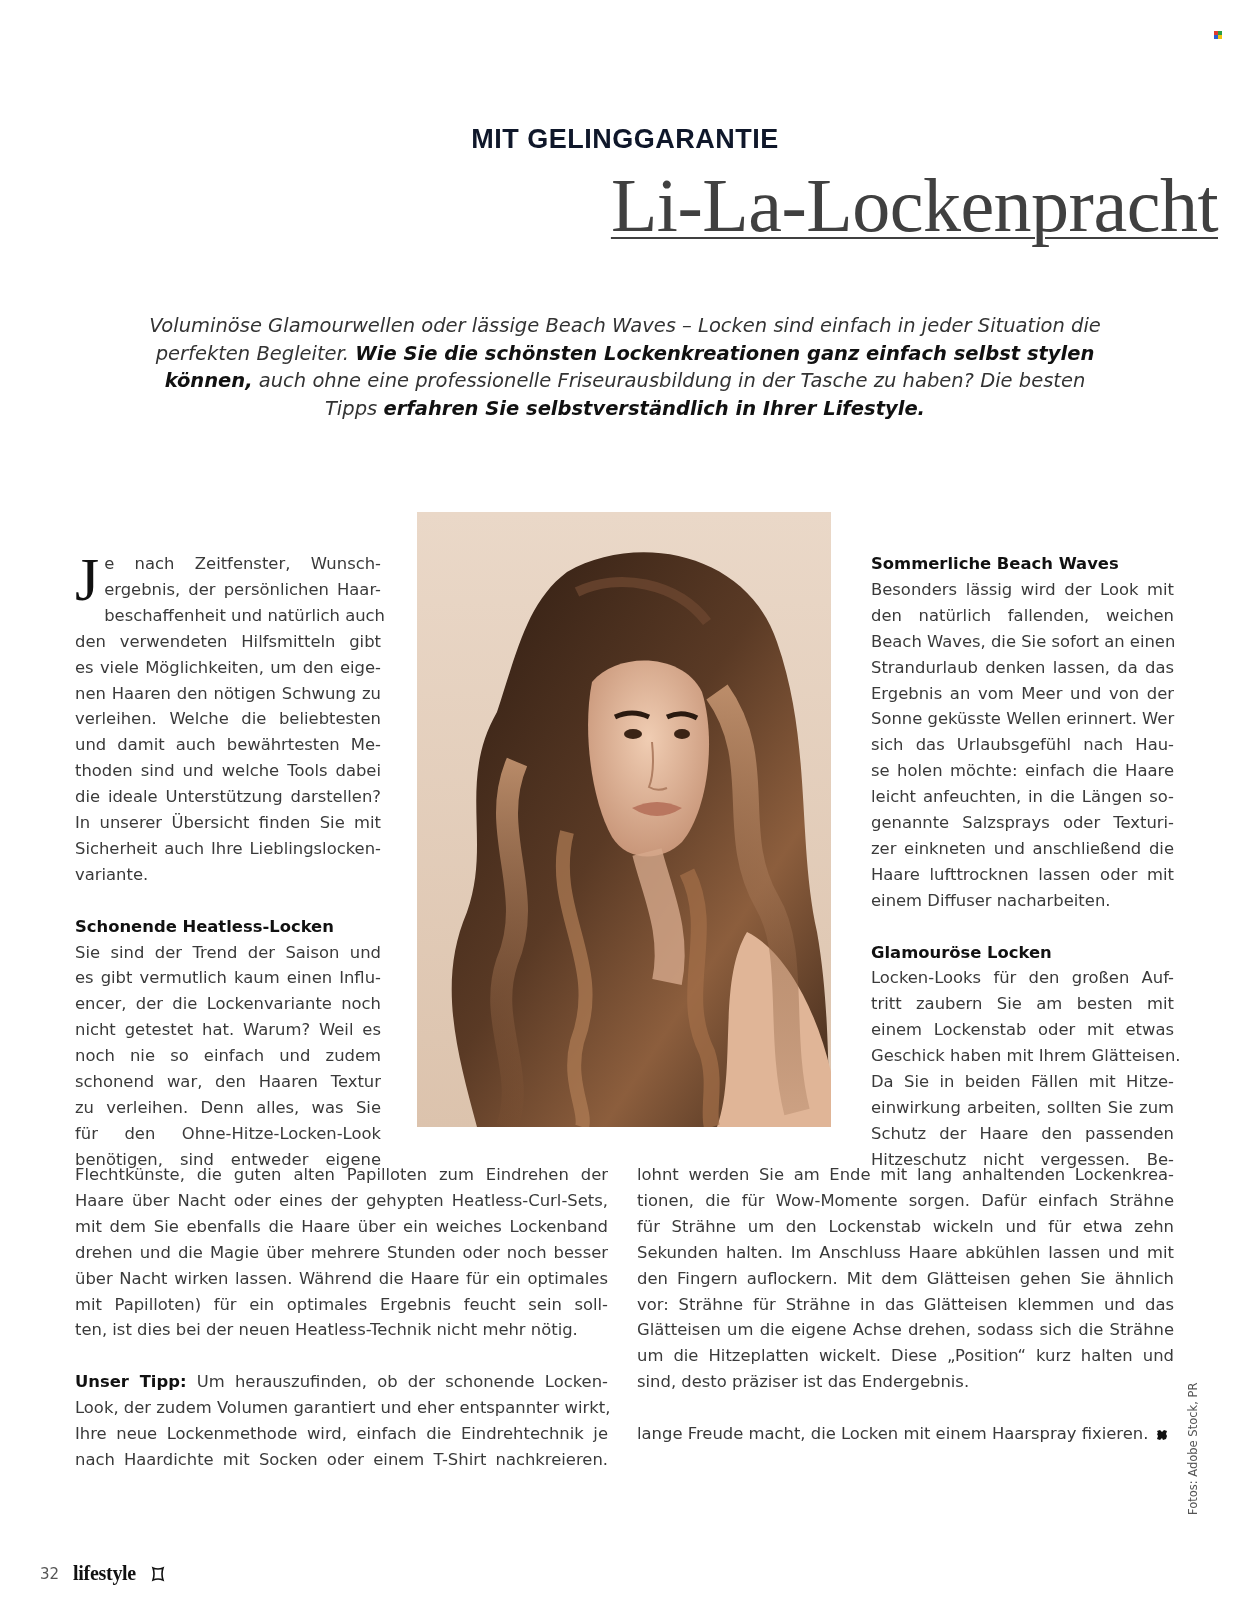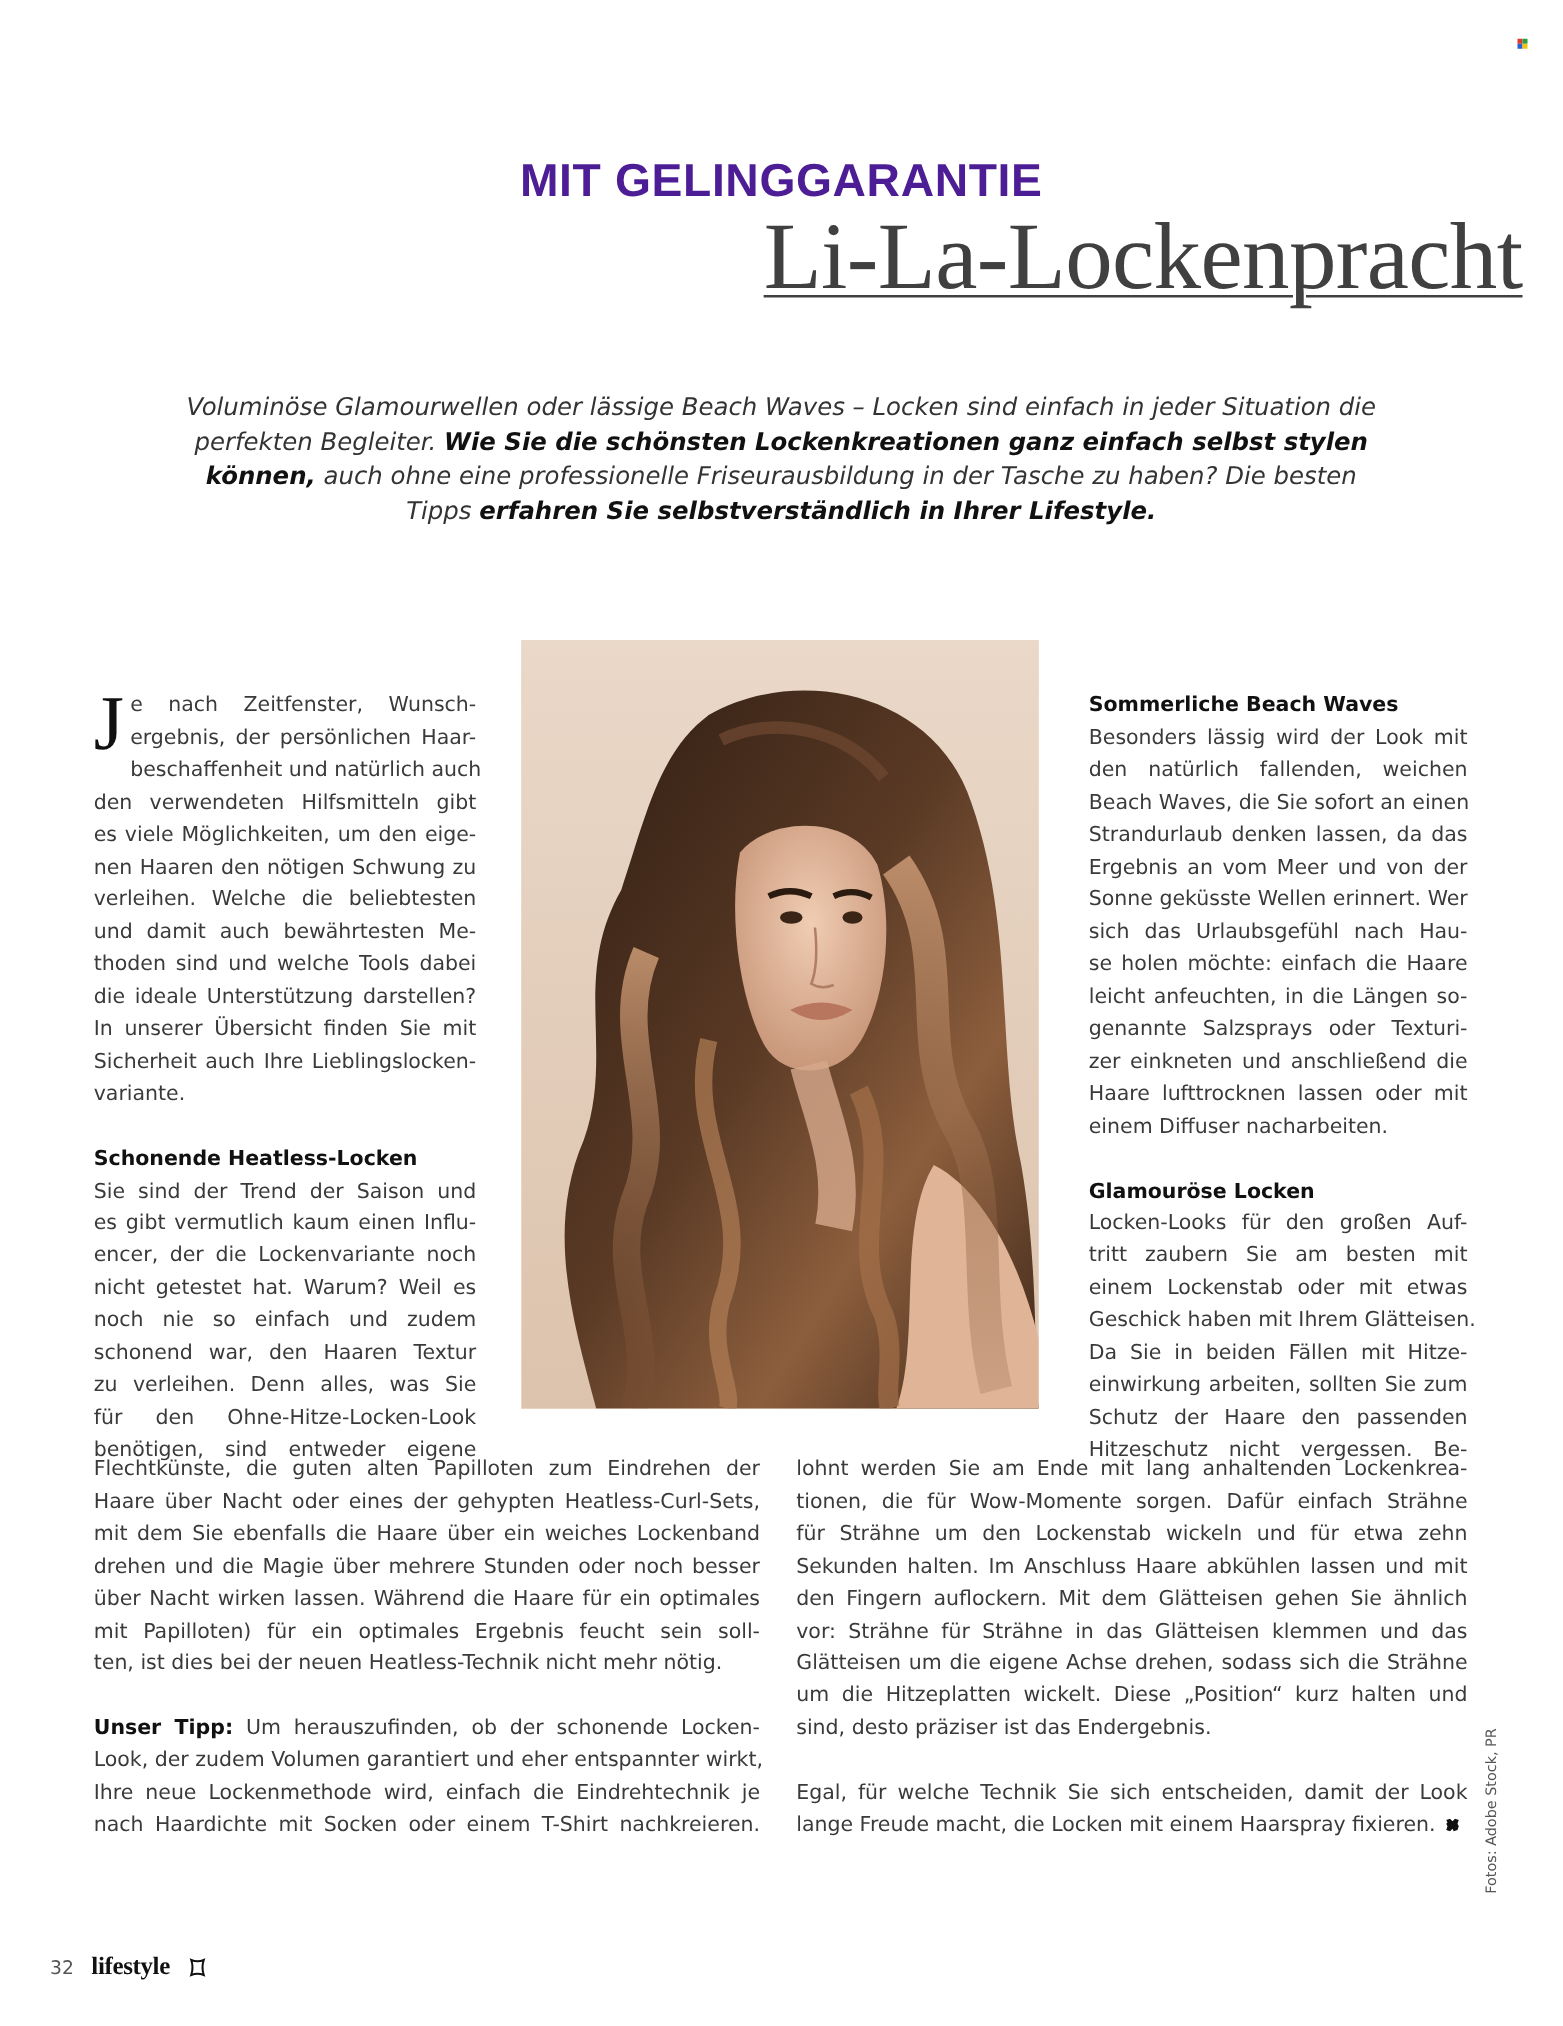--- a/index.html
+++ b/index.html
@@ -5,21 +5,21 @@
     * { box-sizing: border-box; margin: 0; padding: 0; }
     html, body { width: 1250px; height: 1621px; background: #ffffff; overflow: hidden; }
     body { position: relative; font-family: "DejaVu Sans", sans-serif; color: #2e2e2e; }
 
     .corner-mark { position: absolute; left: 1214px; top: 31px; width: 8px; height: 8px; }
     .corner-mark span { position: absolute; width: 4px; height: 4px; }
 
     .kicker {
       position: absolute; left: 0; width: 1250px; top: 124px;
       text-align: center; font-family: "Liberation Sans", sans-serif;
-      font-weight: bold; font-size: 37px; letter-spacing: 0.5px; color: #4c1d95;
+      font-weight: bold; font-size: 27px; letter-spacing: 0.5px; color: #0f172a;
     }
     .title {
       position: absolute; left: 0; width: 1218px; top: 160px;
       text-align: right; font-family: "Liberation Serif", serif;
       font-size: 76px; font-weight: normal; color: #404040; letter-spacing: -0.5px;
       line-height: 90px;
     }
     .title span { text-decoration: underline; text-decoration-thickness: 2px; text-underline-offset: 6px; }
 
     .intro {
@@ -193,21 +193,20 @@
   <span class="line">lohnt werden Sie am Ende mit lang anhaltenden Lockenkrea-</span>
   <span class="line">tionen, die für Wow-Momente sorgen. Dafür einfach Strähne</span>
   <span class="line">für Strähne um den Lockenstab wickeln und für etwa zehn</span>
   <span class="line">Sekunden halten. Im Anschluss Haare abkühlen lassen und mit</span>
   <span class="line">den Fingern auflockern. Mit dem Glätteisen gehen Sie ähnlich</span>
   <span class="line">vor: Strähne für Strähne in das Glätteisen klemmen und das</span>
   <span class="line">Glätteisen um die eigene Achse drehen, sodass sich die Strähne</span>
   <span class="line">um die Hitzeplatten wickelt. Diese „Position“ kurz halten und</span>
   <span class="line last">sind, desto präziser ist das Endergebnis.</span>
   <div class="gap"></div>
-  <span class="line">Egal, für welche Technik Sie sich entscheiden, damit der Look</span>
   <span class="line last"><span>lange Freude macht, die Locken mit einem Haarspray fixieren.</span><svg class="end-mark" viewBox="0 0 12 12">
         <path d="M1 2 L4 1 L6 3 L8 1 L11 2 L10 5 L11 7 L10 10 L7 11 L6 9 L4 11 L1 10 L2 7 L1 5 L2 4 Z" fill="#111"></path>
       </svg></span>
 </div>
 
 <div class="credit">Fotos: Adobe Stock, PR</div>
 
 <div class="footer">
   <span class="page-num">32</span>
   <span class="mag-name">lifestyle</span>

